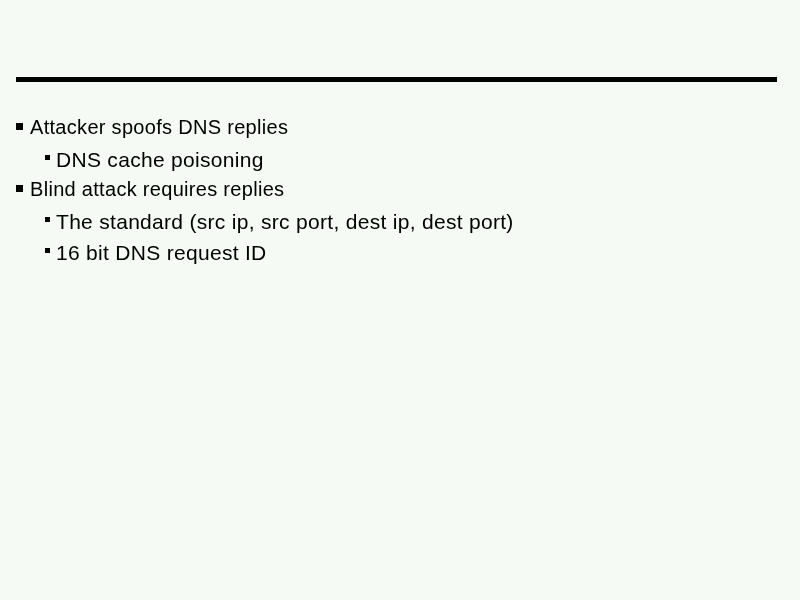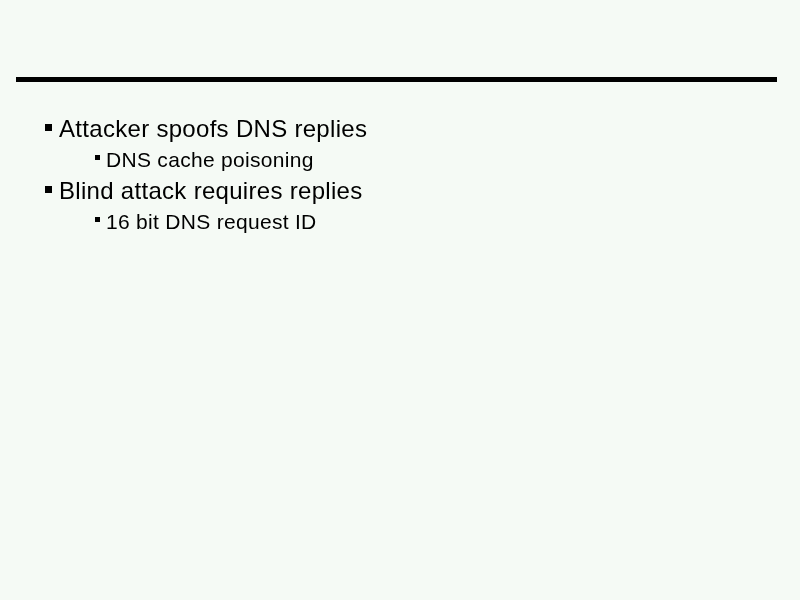--- a/index.html
+++ b/index.html
@@ -40,25 +40,25 @@
     left: 0;
     top: 111px;
     width: 780px;
   }
   .bullet-row {
     height: 31px;
     line-height: 31px;
     white-space: nowrap;
   }
   .bullet-row.level1 {
-    padding-left: 45px;
-    font-size: 24px;
+    font-size: 20px;
+    margin-left: 16px;
   }
   .bullet-row.level2 {
-    padding-left: 95px;
+    padding-left: 45px;
     font-size: 21px;
   }
   .bullet-marker {
     display: inline-block;
     background: #000000;
     vertical-align: middle;
     margin-top: -3px;
   }
   .level1 .bullet-marker {
     width: 7px;
@@ -84,16 +84,19 @@
       <div class="bullet-row level1">
     <span class="bullet-marker"></span><span class="bullet-text">Attacker spoofs DNS replies</span>
   </div>
       <div class="bullet-row level2">
     <span class="bullet-marker"></span><span class="bullet-text">DNS cache poisoning</span>
   </div>
       <div class="bullet-row level1">
     <span class="bullet-marker"></span><span class="bullet-text">Blind attack requires replies</span>
   </div>
       <div class="bullet-row level2">
+    <span class="bullet-marker"></span><span class="bullet-text">The standard (src ip, src port, dest ip, dest port)</span>
+  </div>
+      <div class="bullet-row level2">
     <span class="bullet-marker"></span><span class="bullet-text">16 bit DNS request ID</span>
   </div>
     </div>
 </div>
 
 </body></html>

